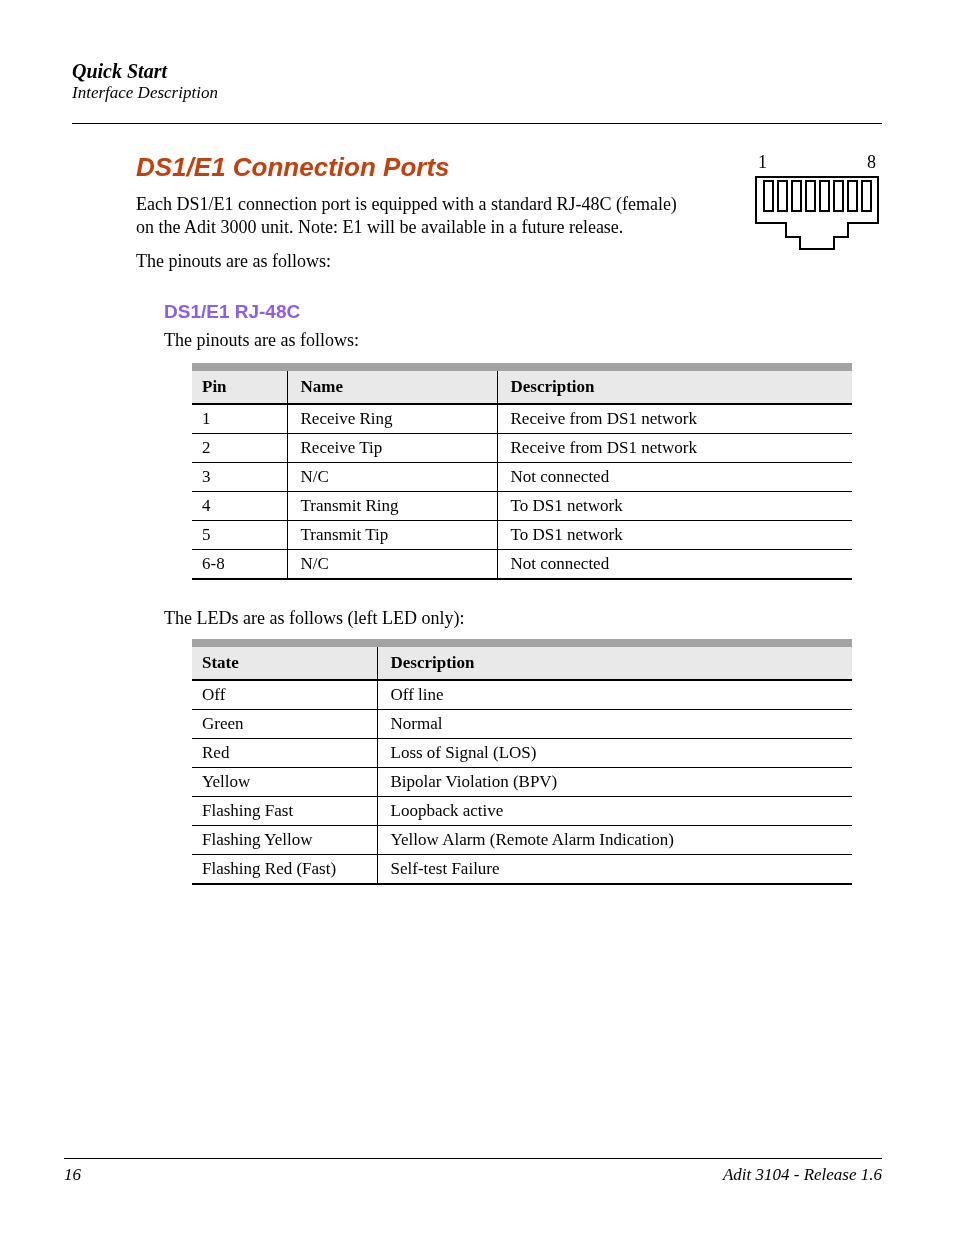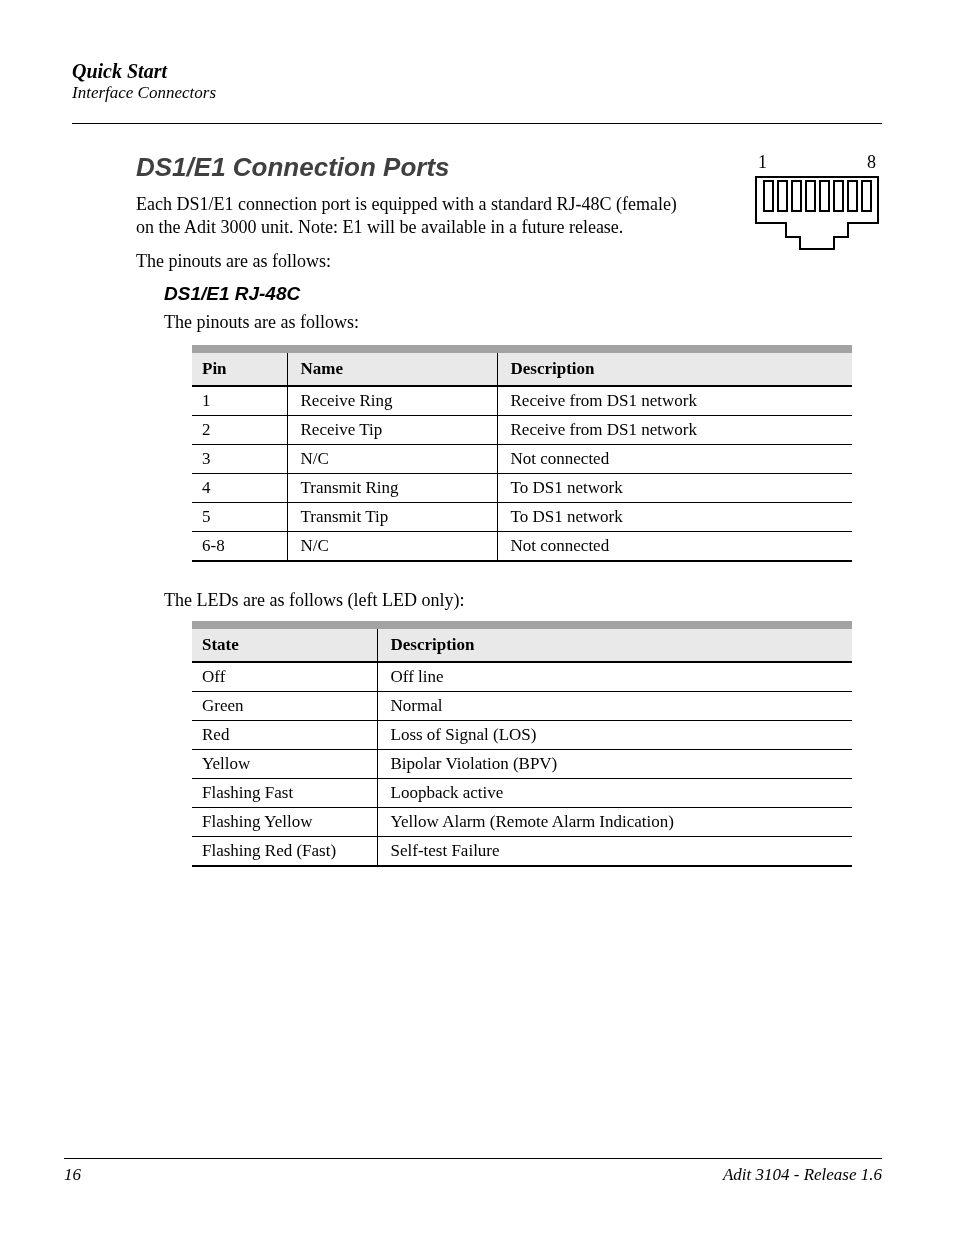--- a/index.html
+++ b/index.html
@@ -33,31 +33,30 @@
     margin-bottom: 28px;
   }
   .content {
     padding-left: 64px;
     position: relative;
   }
   h2.section-title {
     font-family: Arial, Helvetica, sans-serif;
     font-weight: bold;
     font-style: italic;
-    color: #404040;
+    color: #c2410c;
     font-size: 26px;
     margin-bottom: 10px;
   }
   h3.subsection-title {
     font-family: Arial, Helvetica, sans-serif;
     font-weight: bold;
-    font-style: italic;
-    color: #000000;
+    color: #8b5cf6;
     font-size: 19px;
-    margin-top: 10px;
+    margin-top: 28px;
     margin-bottom: 6px;
     padding-left: 28px;
   }
   p.body {
     font-size: 18px;
     line-height: 1.3;
     margin-bottom: 10px;
     max-width: 560px;
   }
   p.body.indent {
@@ -128,21 +127,21 @@
   }
   .footer-row .pagenum { font-weight: normal; }
 </style>
 </head>
 <body>
 
 <div class="page">
 
   <div class="running-head">
     <div class="bold-italic">Quick Start</div>
-    <div class="italic">Interface Connectors</div>
+    <div class="italic">Interface Description</div>
   </div>
   <hr class="hr-top">
 
   <div class="content">
 
     <div class="connector-diagram">
       <div class="pin-labels">
         <span>1</span>
         <span>8</span>
       </div>

